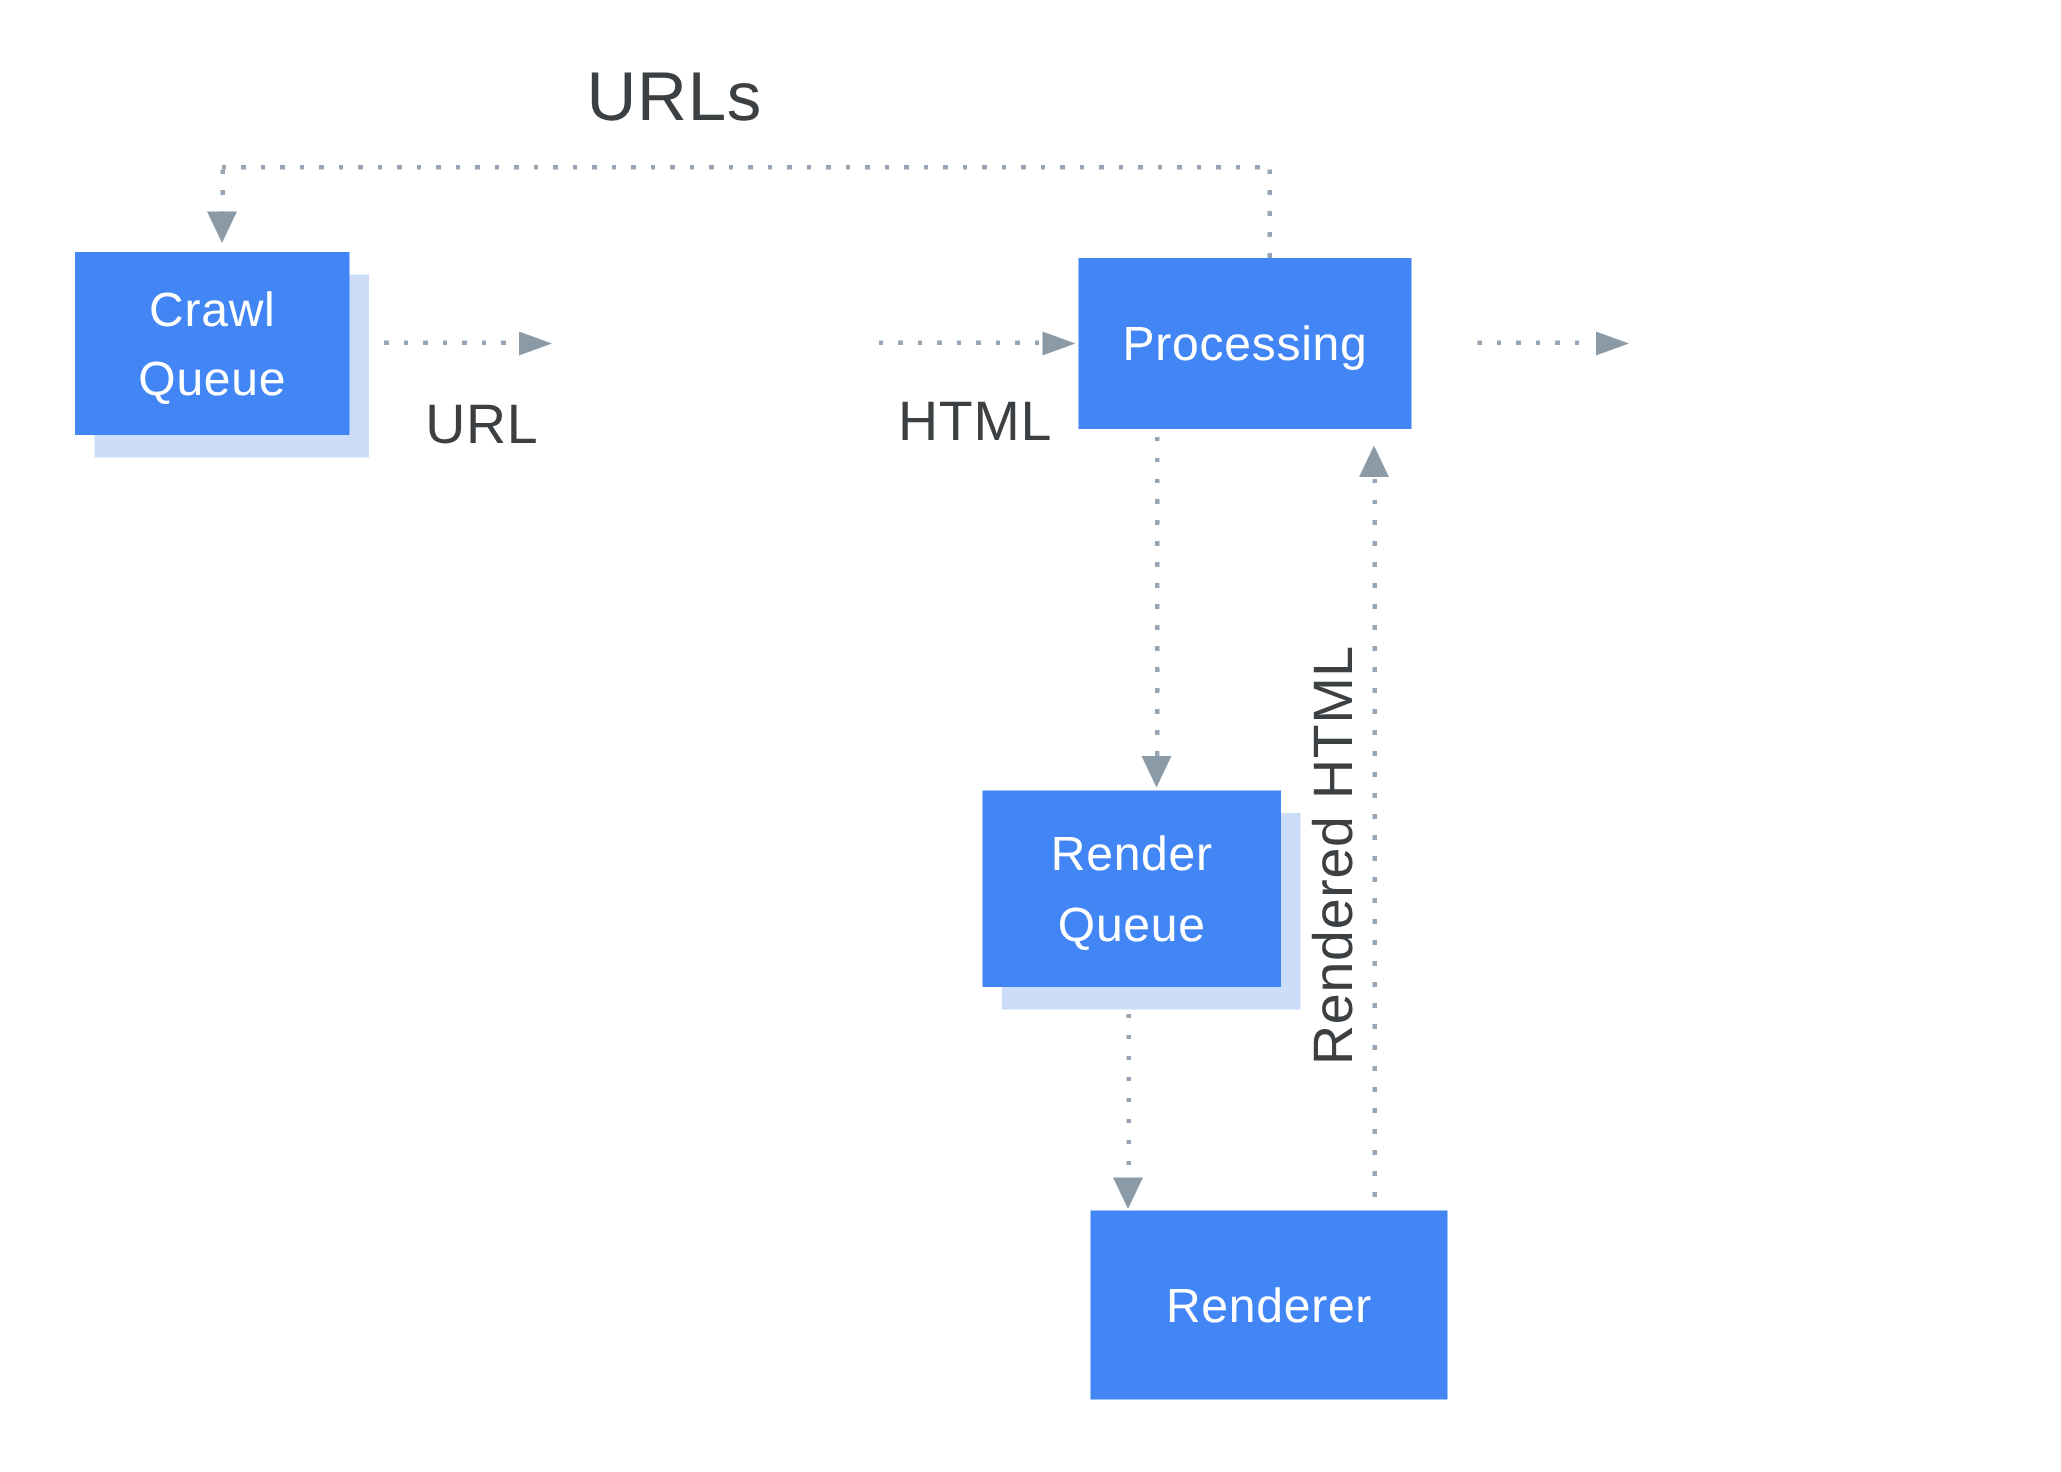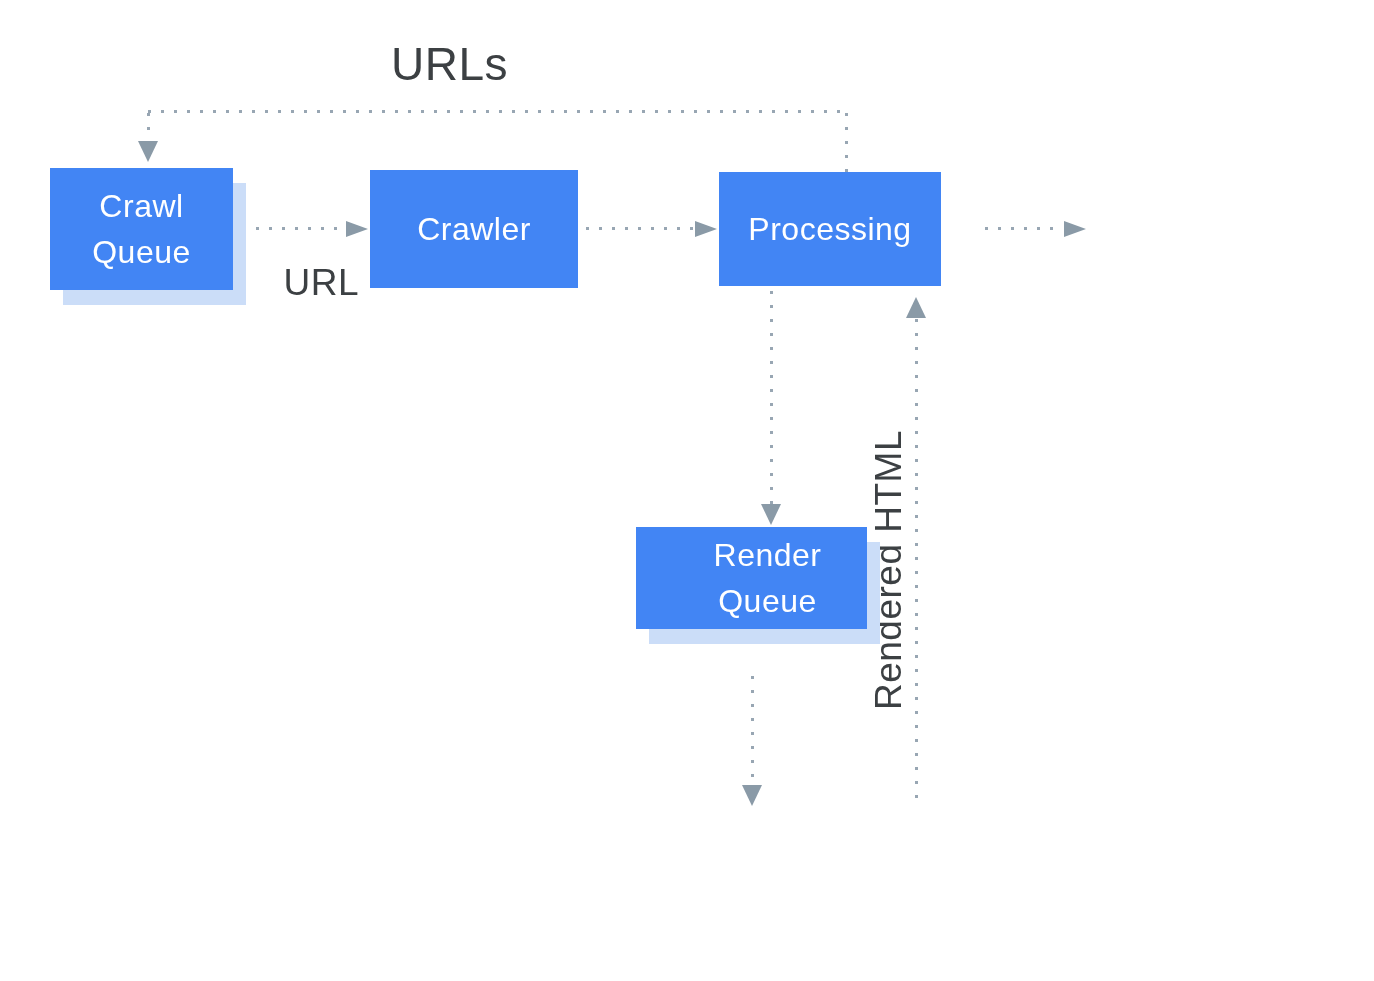--- a/index.html
+++ b/index.html
@@ -29,21 +29,21 @@
     line-height: 1.45;
     font-weight: 500;
     letter-spacing: 0.5px;
   }
   .node.shadowed { box-shadow: 13px 15px 0 0 #CBDDF8; }
 
   .node-crawl-queue  { left: 50px;   top: 168px; width: 183px; height: 122px; }
   .node-crawler      { left: 370px;  top: 170px; width: 208px; height: 118px; }
   .node-processing   { left: 719px;  top: 172px; width: 222px; height: 114px; }
   .node-index        { left: 1088px; top: 173px; width: 215px; height: 113px; }
-  .node-render-queue { left: 636px;  top: 527px; width: 199px; height: 102px; padding-left: 32px; }
+  .node-render-queue { left: 655px;  top: 527px; width: 199px; height: 131px; }
   .node-renderer     { left: 727px;  top: 807px; width: 238px; height: 126px; }
 
   
   .dot-h {
     position: absolute;
     height: 3px;
     background-image: repeating-linear-gradient(to right, #98A6B3 0 3px, transparent 3px 13px);
   }
   .dot-v {
     position: absolute;
@@ -129,28 +129,29 @@
   <div class="ah ah-down ah-into-renderqueue"></div>
 
   <div class="dot-v seg-rq-renderer"></div>
   <div class="ah ah-down ah-into-renderer"></div>
 
   <div class="dot-v seg-renderer-proc"></div>
   <div class="ah ah-up ah-into-proc-bottom"></div>
 
   <div class="edge-label label-urls">URLs</div>
   <div class="edge-label label-url">URL</div>
+  <div class="edge-label label-html">HTML</div>
   <div class="edge-label label-rendered-html">Rendered HTML</div>
 
   <div class="node shadowed node-crawl-queue">
     <span>Crawl Queue</span>
-  </div>
-  <div class="node node-crawler">
-    <span>Crawler</span>
   </div>
   <div class="node node-processing">
     <span>Processing</span>
   </div>
   <div class="node shadowed node-render-queue">
     <span>Render Queue</span>
   </div>
+  <div class="node node-renderer">
+    <span>Renderer</span>
+  </div>
 
 </div>
 
 </body></html>

